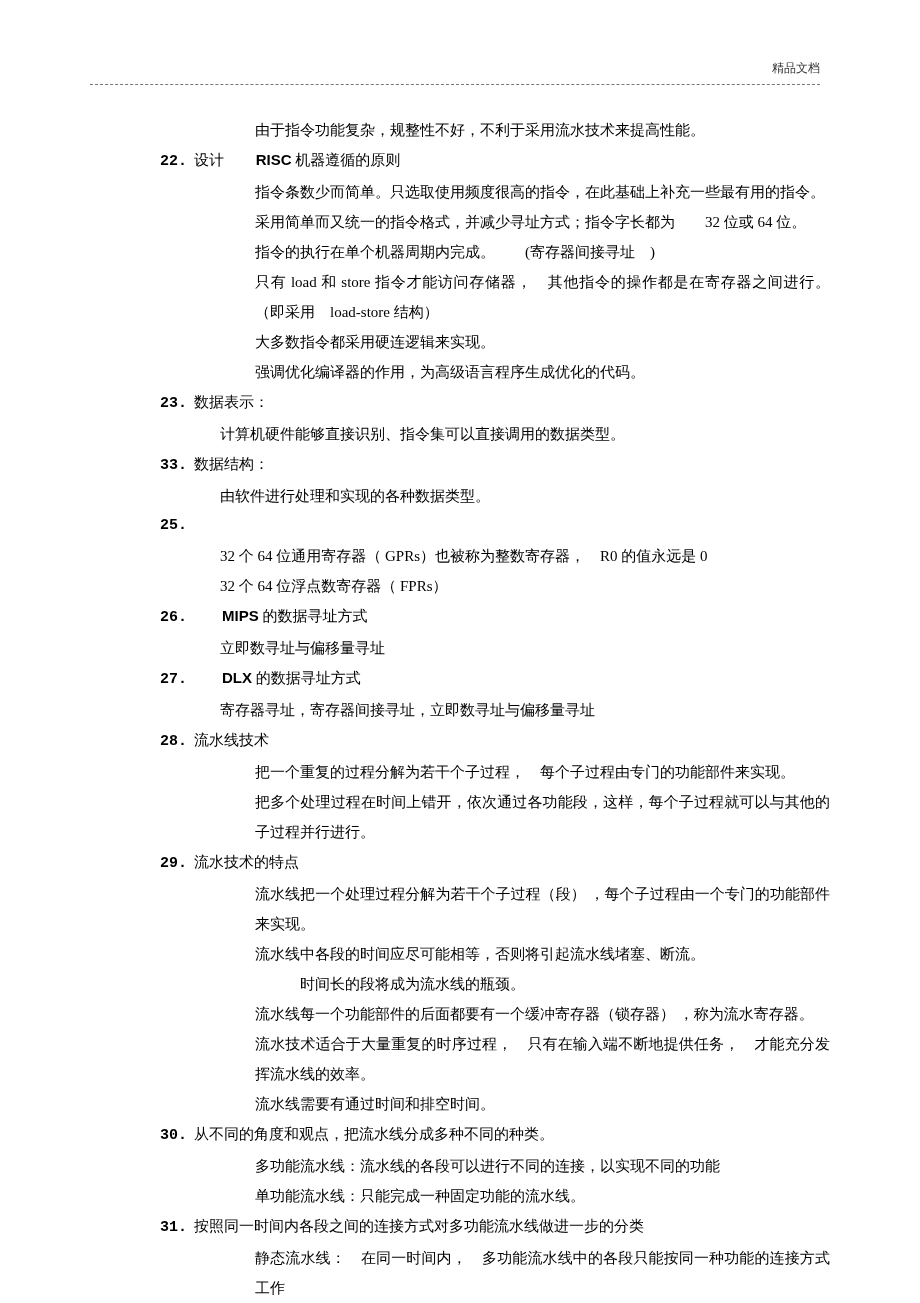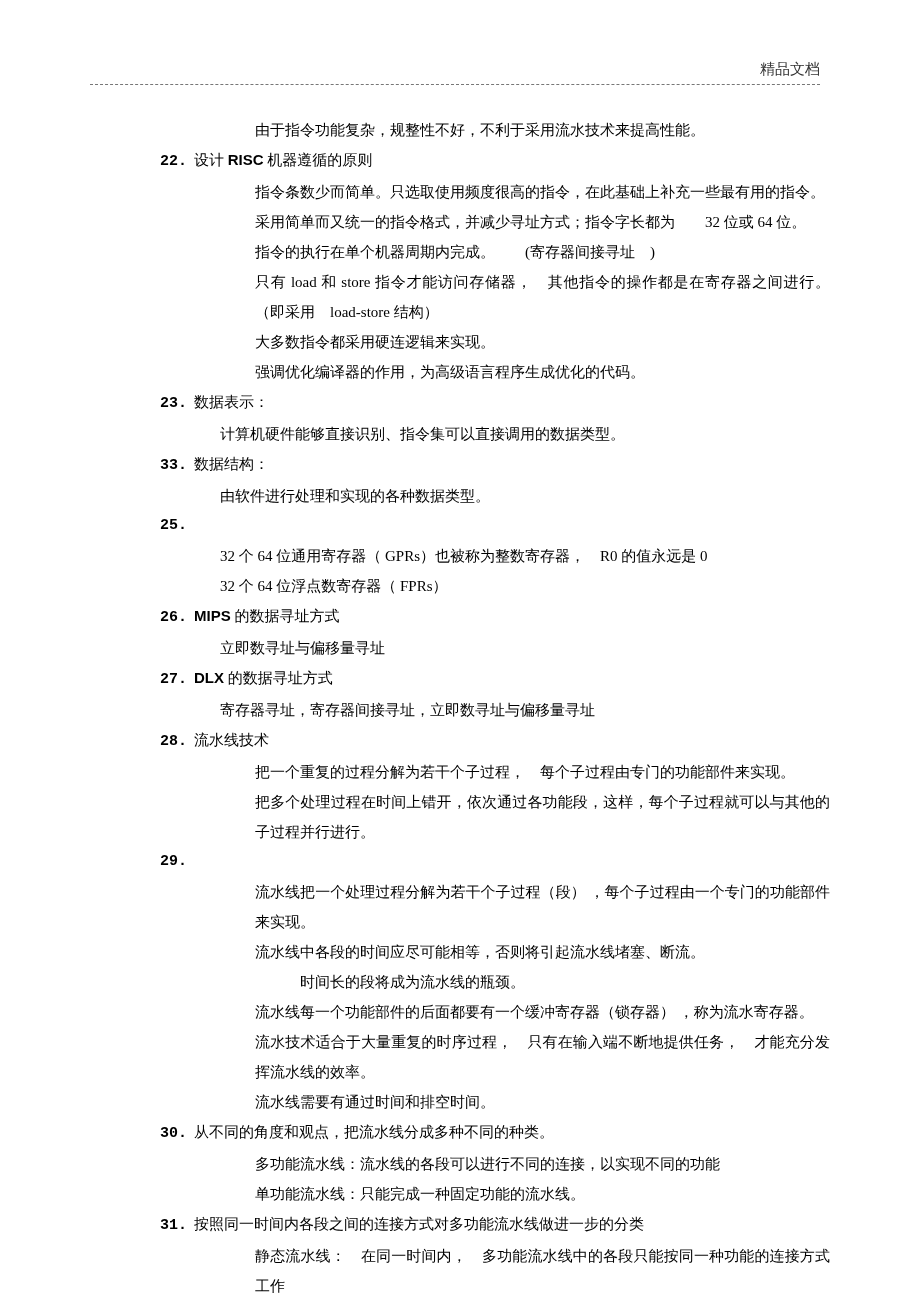--- a/index.html
+++ b/index.html
@@ -14,21 +14,21 @@
     min-height: 1303px;
     margin: 0 auto;
     position: relative;
     padding: 60px 90px 60px 90px;
     box-sizing: border-box;
   }
   .header-label {
     position: absolute;
     top: 60px;
     right: 100px;
-    font-size: 15px;
+    font-size: 12px;
     color: #333;
   }
   .header-rule {
     position: absolute;
     top: 84px;
     left: 90px;
     right: 100px;
     border-top: 1px dashed #777;
     height: 0;
   }
@@ -55,20 +55,21 @@
     font-weight: bold;
     font-size: 15px;
     margin-left: 70px;
   }
   .num-head .title {
     margin-left: 4px;
     flex: 1;
   }
   .lat {
     font-family: Arial, sans-serif;
+    margin-left: 28px;
   }
   .bold { font-weight: bold; }
 </style>
 </head>
 <body>
 
 <div class="page">
 
   <div class="header-label">精品文档</div>
   <div class="header-rule"></div>
@@ -126,20 +127,21 @@
 
     <div class="num-head">
       <span class="num lat">28.</span>
       <span class="title">流水线技术</span>
     </div>
     <div class="indent-deep">把一个重复的过程分解为若干个子过程，　每个子过程由专门的功能部件来实现。</div>
     <div class="indent-deep">把多个处理过程在时间上错开，依次通过各功能段，这样，每个子过程就可以与其他的子过程并行进行。</div>
 
     <div class="num-head">
       <span class="num lat">29.</span>
+      <span class="title">流水技术的特点</span>
     </div>
     <div class="indent-deep">流水线把一个处理过程分解为若干个子过程（段） ，每个子过程由一个专门的功能部件来实现。</div>
     <div class="indent-deep">流水线中各段的时间应尽可能相等，否则将引起流水线堵塞、断流。</div>
     <div class="indent-deep" style="padding-left:30px">　时间长的段将成为流水线的瓶颈。</div>
     <div class="indent-deep">流水线每一个功能部件的后面都要有一个缓冲寄存器（锁存器） ，称为流水寄存器。</div>
     <div class="indent-deep">流水技术适合于大量重复的时序过程，　只有在输入端不断地提供任务，　才能充分发挥流水线的效率。</div>
     <div class="indent-deep"> 流水线需要有通过时间和排空时间。</div>
 
     <div class="num-head">
       <span class="num lat">30.</span>

